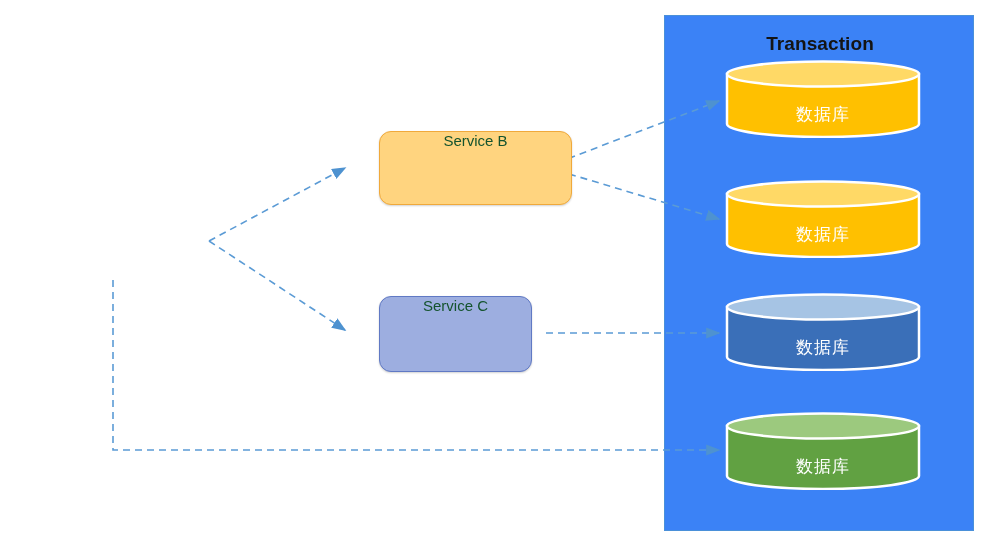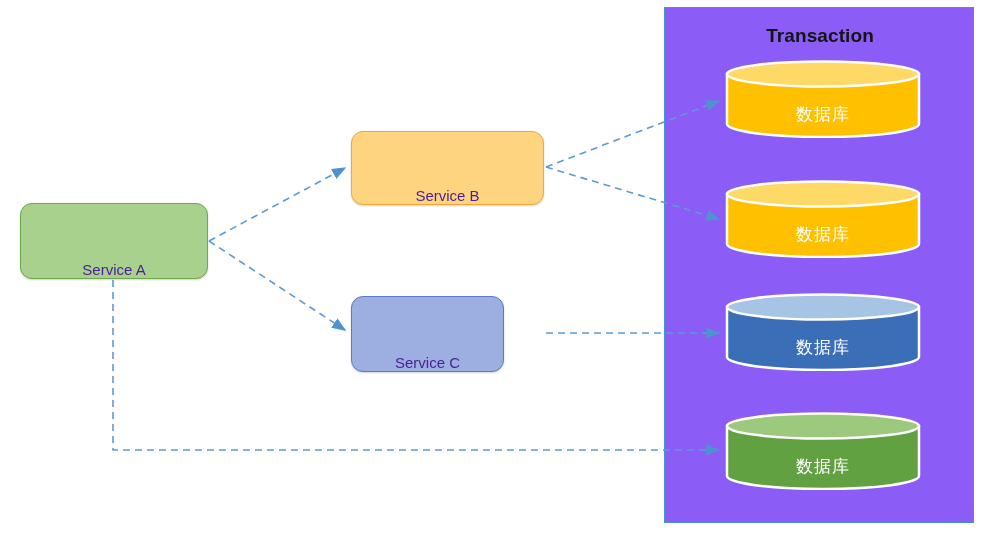--- a/index.html
+++ b/index.html
@@ -25,24 +25,24 @@
     top: 0;
     width: 986px;
     height: 534px;
     pointer-events: none;
   }
 
   
   .panel {
     position: absolute;
     left: 664px;
-    top: 7px;
+    top: 15px;
     width: 310px;
     height: 516px;
-    background: #8b5cf6;
+    background: #3b82f6;
     border: 1.5px solid #4A90D9;
     box-sizing: border-box;
   }
   .panel-title {
     position: absolute;
     left: 0;
     top: 17px;
     width: 310px;
     text-align: center;
     font-size: 19px;
@@ -50,25 +50,26 @@
     color: #141414;
     letter-spacing: 0.1px;
   }
 
   
   .svc {
     position: absolute;
     box-sizing: border-box;
     border-radius: 12px;
     display: flex;
-    align-items: flex-end;
+    align-items: flex-start;
     justify-content: center;
     font-size: 15px;
-    color: #4c1d95;
+    color: #14532d;
     box-shadow: 0 1px 2px rgba(0,0,0,0.18);
+    margin-left: 28px;
   }
   .svc-a {
     left: 20px; top: 203px; width: 188px; height: 76px;
     background: #A9D18E;
     border: 1px solid #6FA849;
   }
   .svc-b {
     left: 351px; top: 131px; width: 193px; height: 74px;
     background: #FFD47F;
     border: 1px solid #F0A93B;
@@ -160,23 +161,20 @@
 
     <polyline points="113,280 113,450 719,450" fill="none" stroke="#5B9BD5" stroke-width="1.6" stroke-dasharray="7 5" marker-end="url(#arrowhead)"></polyline>
 
     <line x1="546" y1="167" x2="719" y2="101" stroke="#5B9BD5" stroke-width="1.6" stroke-dasharray="7 5" marker-end="url(#arrowhead)"></line>
 
     <line x1="546" y1="167" x2="719" y2="219" stroke="#5B9BD5" stroke-width="1.6" stroke-dasharray="7 5" marker-end="url(#arrowhead)"></line>
 
     <line x1="546" y1="333" x2="719" y2="333" stroke="#5B9BD5" stroke-width="1.6" stroke-dasharray="7 5" marker-end="url(#arrowhead)"></line>
   </svg>
 
-  <div class="svc svc-a">
-    <span>Service A</span>
-  </div>
   <div class="svc svc-b">
     <span>Service B</span>
   </div>
   <div class="svc svc-c">
     <span>Service C</span>
   </div>
 
 </div>
 
 </body></html>

